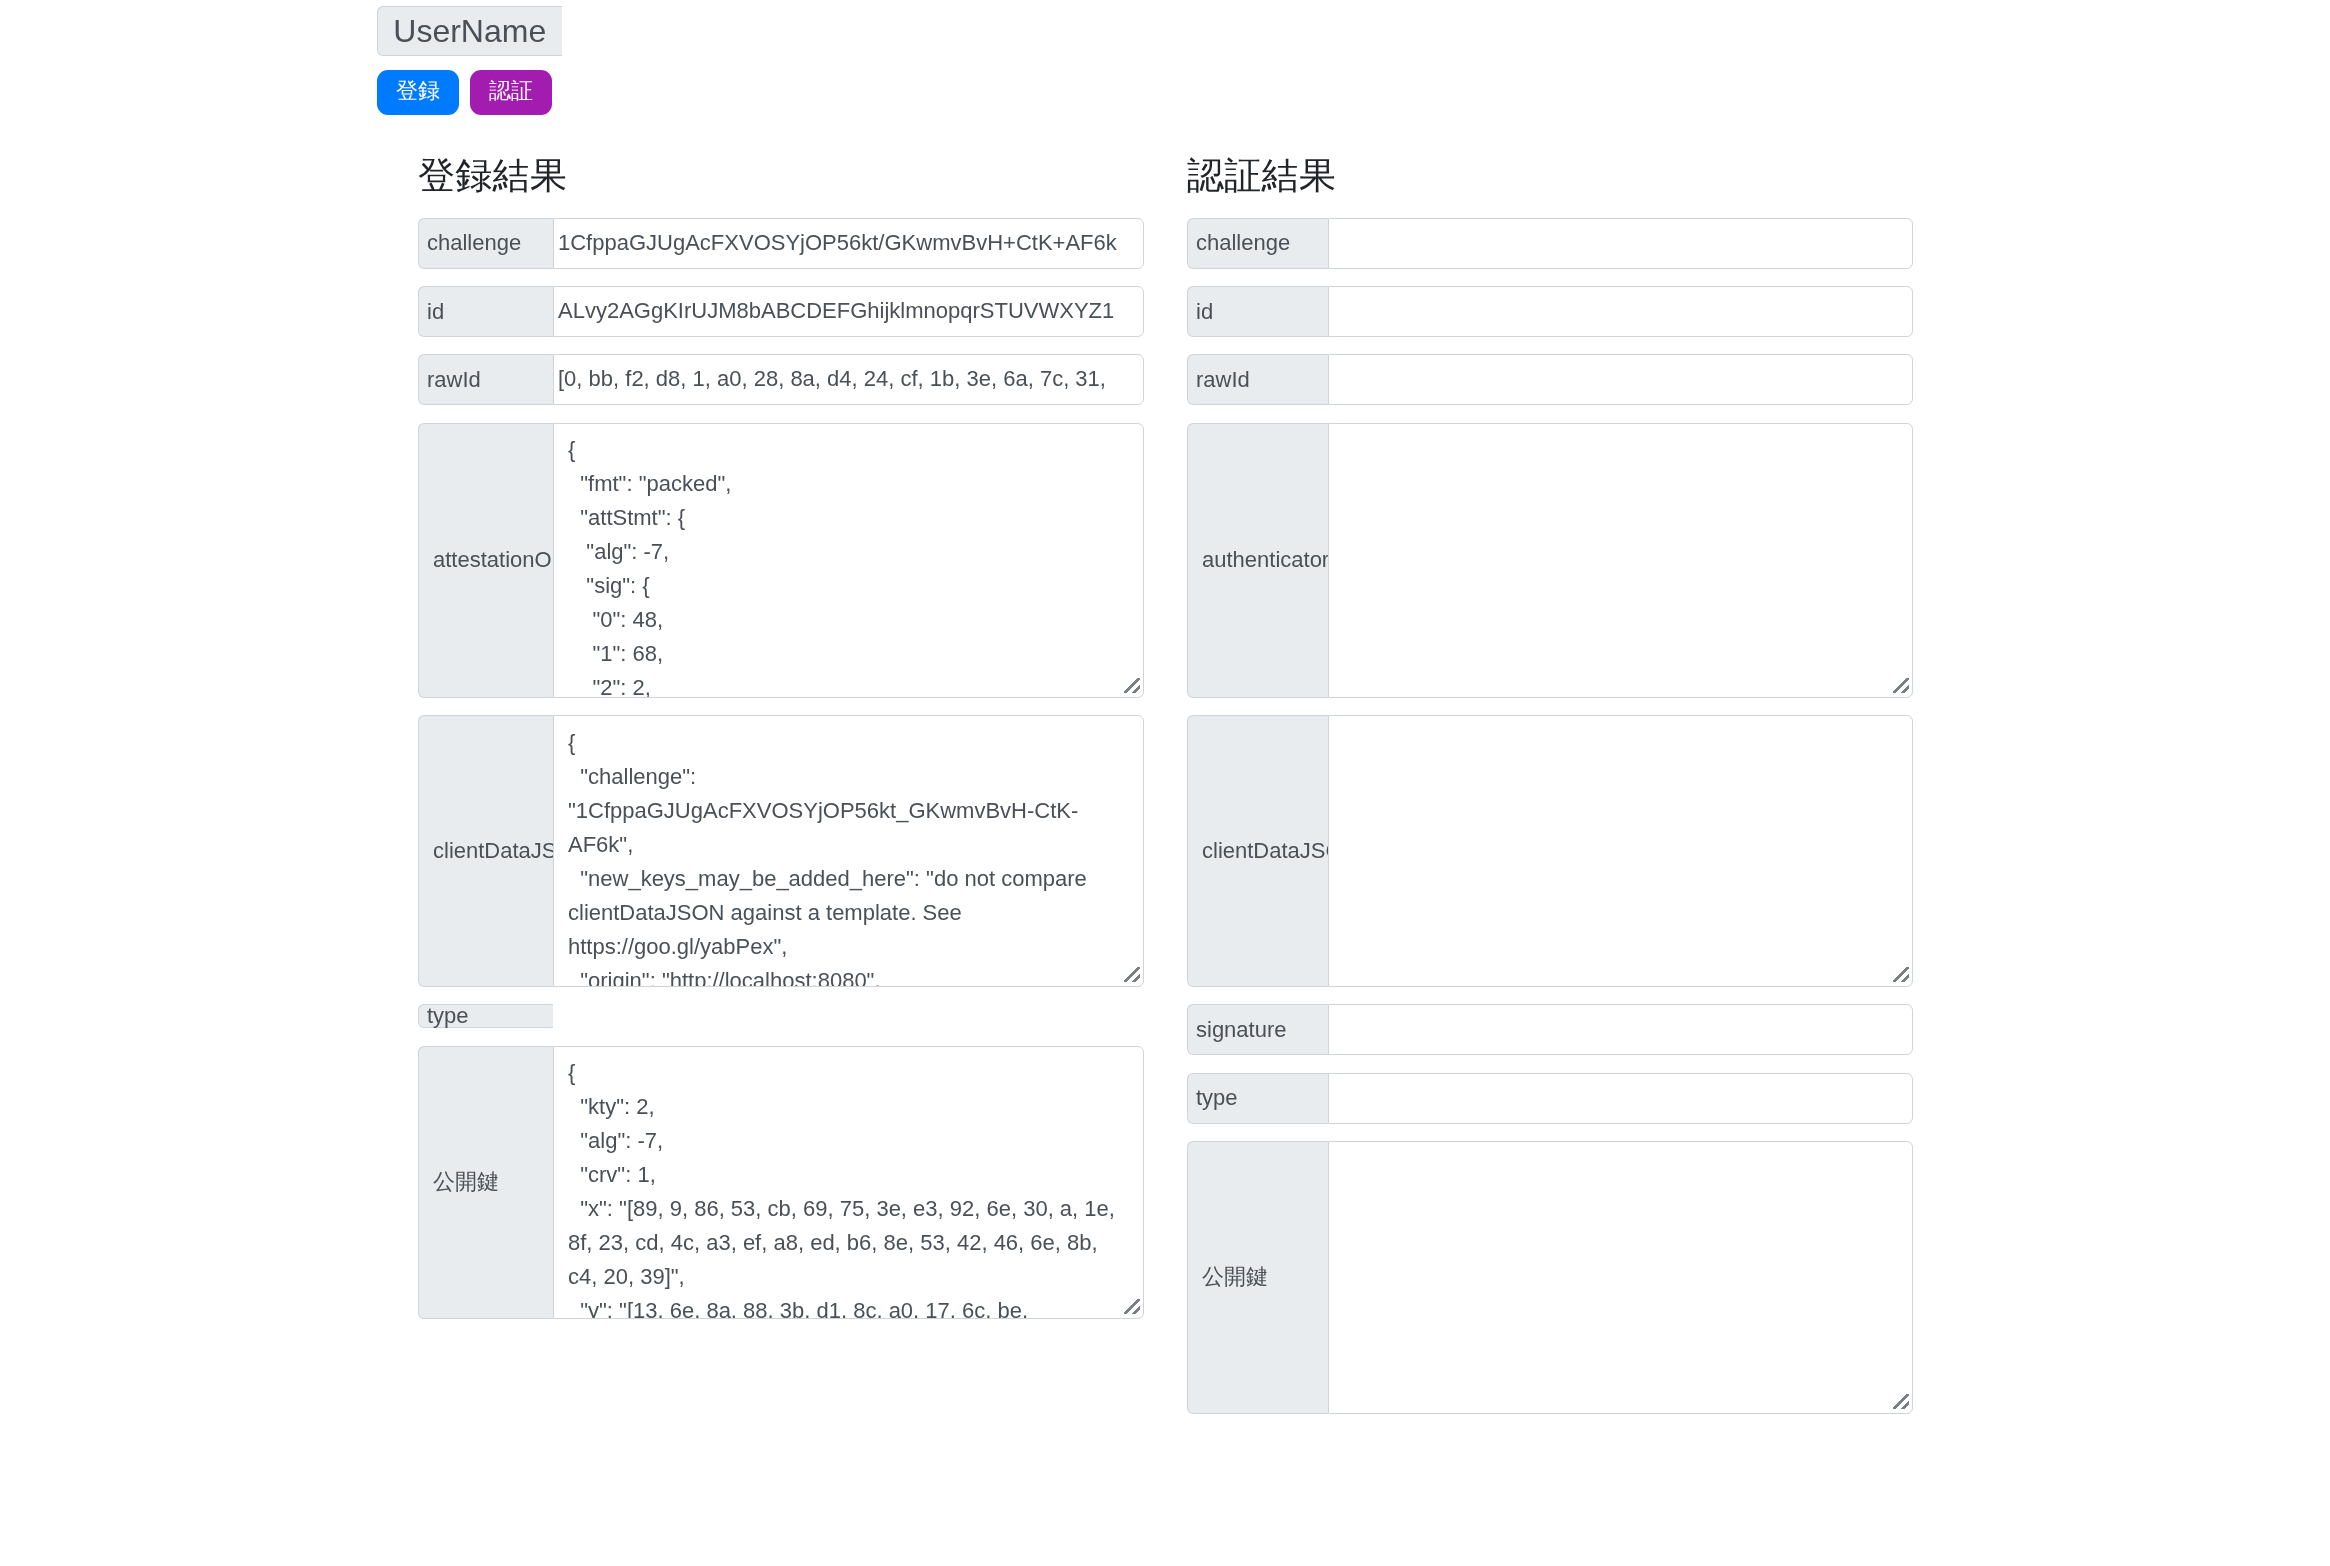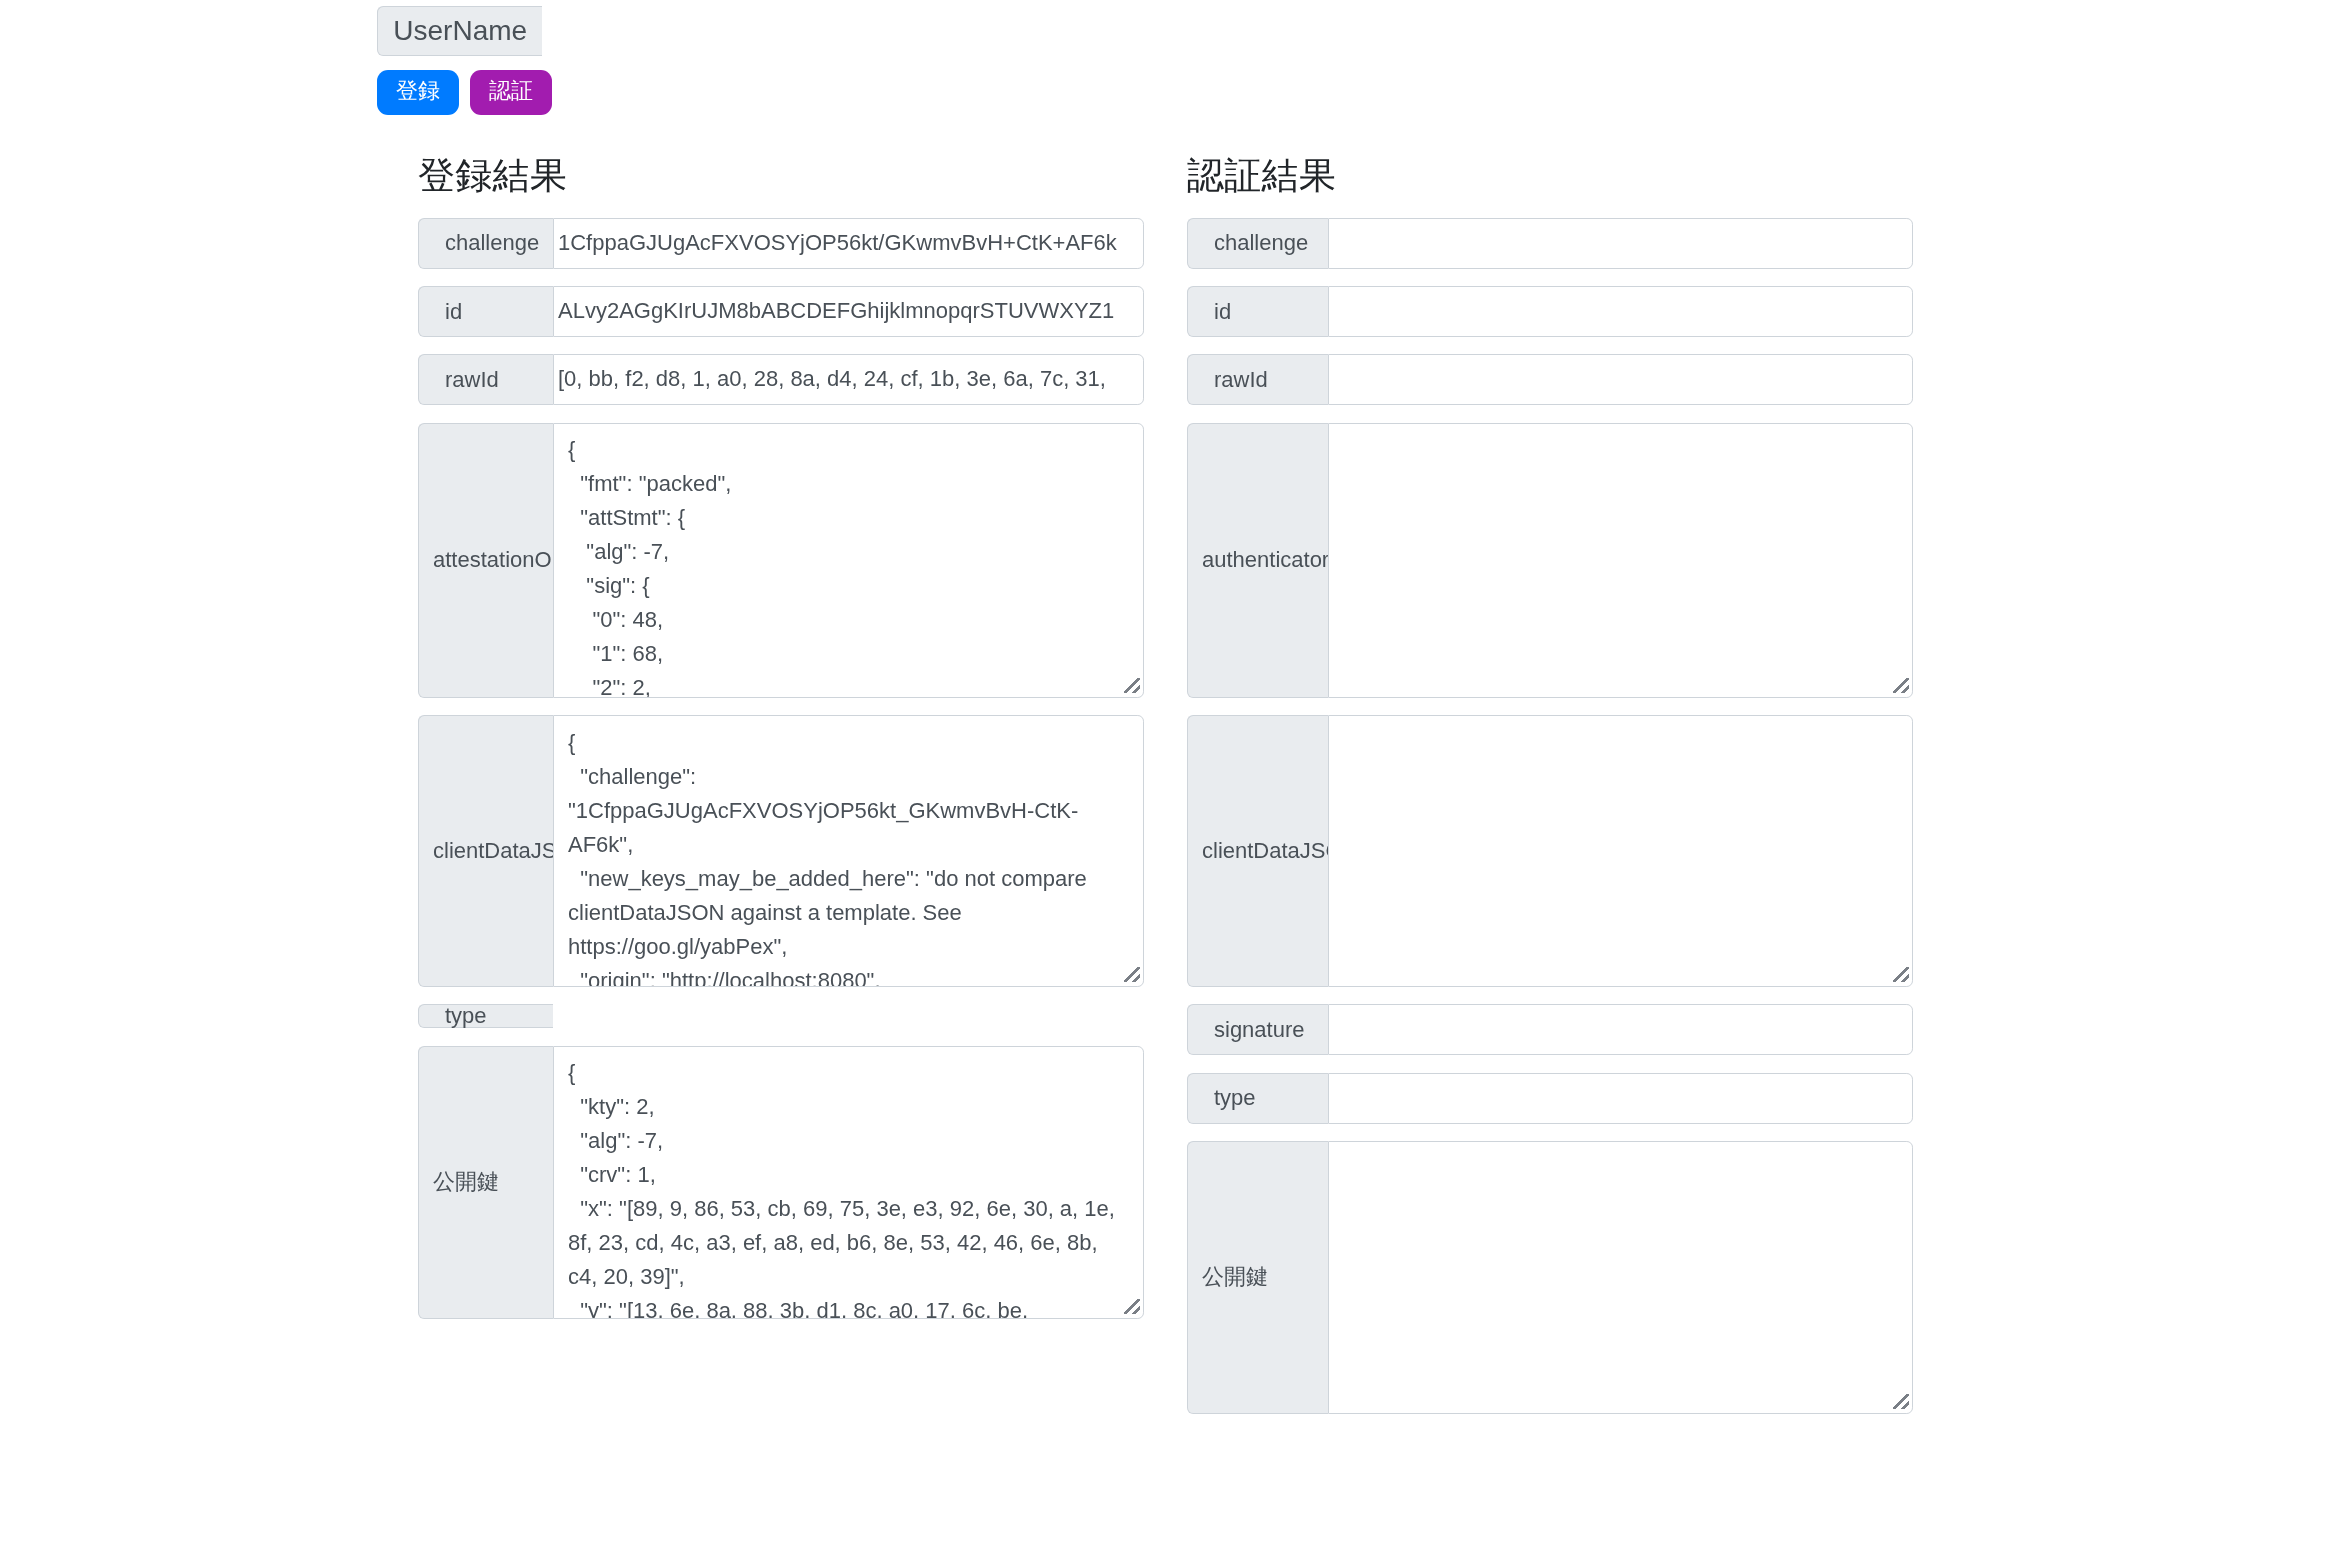--- a/index.html
+++ b/index.html
@@ -36,21 +36,21 @@
   }
   .username-label {
     display: flex;
     align-items: center;
     padding: 0 15.3px;
     background: #e9ecef;
     border: 1.4px solid #ced4da;
     border-right: none;
     border-radius: 6.2px 0 0 6.2px;
     color: #495057;
-    font-size: 28px;
+    font-size: 32px;
     line-height: 1;
     white-space: nowrap;
   }
   .username-input {
     flex: 1;
     border: 1.4px solid #ced4da;
     border-top: 2.1px solid #6c6c6c;
     border-radius: 0 6.2px 6.2px 0;
     background: #e8f0fe;
     color: #000000;
@@ -101,21 +101,21 @@
 
   
   .igroup {
     display: flex;
     align-items: stretch;
     margin-bottom: 17.3px;
   }
   .igroup-label {
     display: flex;
     align-items: center;
-    padding: 0 26px;
+    padding: 0 8px;
     background: #e9ecef;
     border: 1.4px solid #ced4da;
     border-right: none;
     border-radius: 6.2px 0 0 6.2px;
     color: #495057;
     font-size: 22px;
     line-height: 1;
     white-space: nowrap;
     flex: 0 0 auto;
   }

